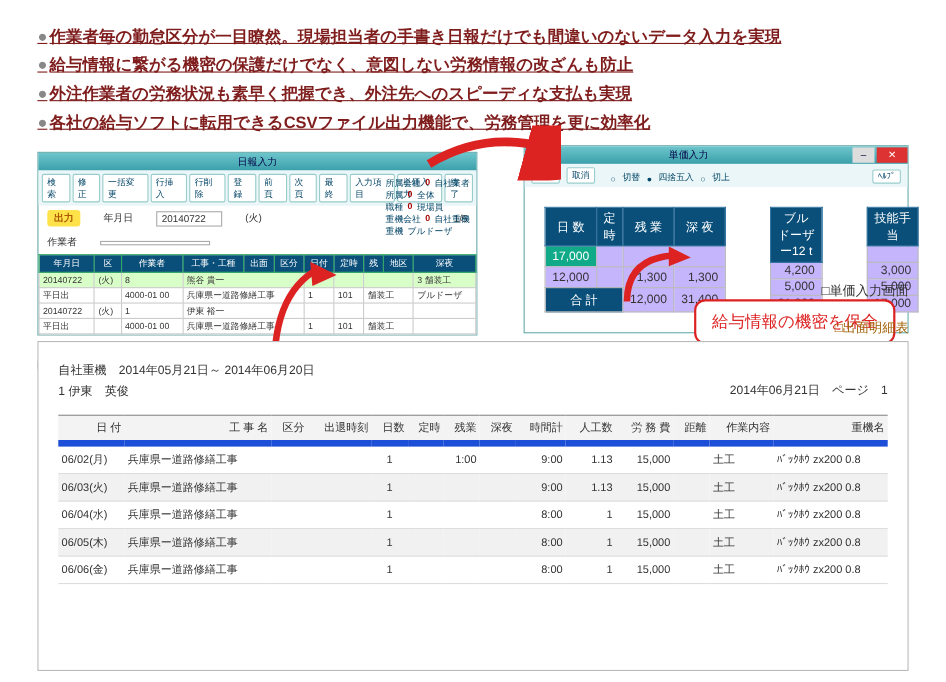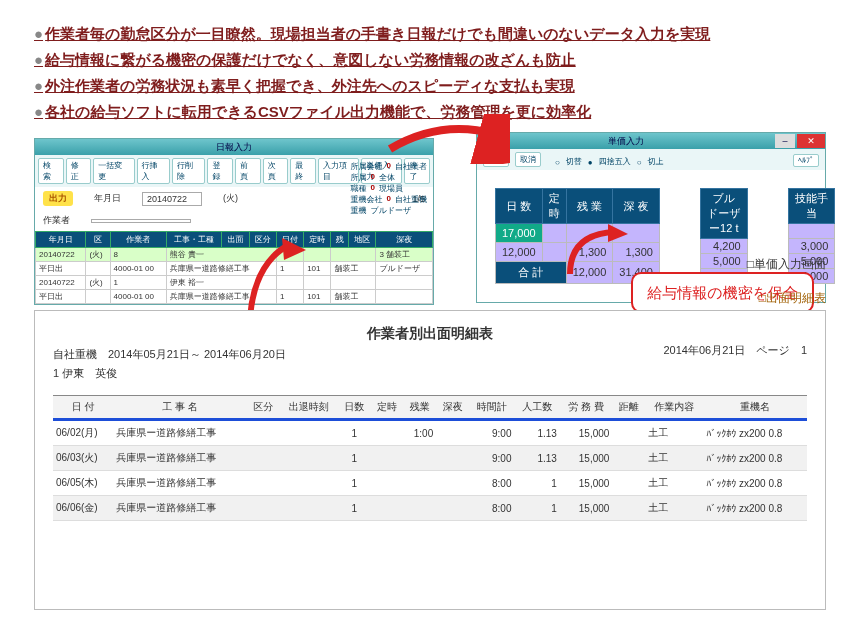--- a/index.html
+++ b/index.html
@@ -45,21 +45,21 @@
   
   .report-wrap { position: absolute; left: 34px; right: 34px; top: 310px; border: 1px solid #bbb; background: #fff; height: 300px; }
   .cap-report { position: absolute; right: 34px; top: 290px; font-size: 12px; color: #a16207; }
   .report-inner { padding: 14px 18px 0 18px; }
   .report-head { position: relative; margin-bottom: 14px; }
   .rh-title { text-align: center; font-weight: bold; font-size: 14px; }
   .rh-period { font-size: 11px; margin-top: 4px; }
   .rh-worker { font-size: 11px; margin-top: 4px; }
   .rh-date { position: absolute; right: 0; top: 18px; font-size: 11px; }
   .rtable { border-collapse: collapse; width: 100%; font-size: 10px; }
-  .rtable th { border-top: 1px solid #888; border-bottom: 3px solid #1d4ed8; padding: 4px 3px; font-weight: normal; background: #f3f3f3; color: #333; white-space: nowrap; }
+  .rtable th { border-top: 1px solid #888; border-bottom: 6px solid #1d4ed8; padding: 4px 3px; font-weight: normal; background: #f3f3f3; color: #333; white-space: nowrap; text-align: right; }
   .rtable td { border-bottom: 1px solid #ddd; padding: 5px 3px; white-space: nowrap; }
   .rtable tbody tr:nth-child(even) td { background: #f1f1f1; }
   .r-right { text-align: right; }
   .r-center { text-align: center; }
 </style>
 </head>
 <body>
 
 <div class="bullets">
   <div class="bullet">作業者毎の勤怠区分が一目瞭然。現場担当者の手書き日報だけでも間違いのないデータ入力を実現</div>
@@ -304,21 +304,20 @@
   <div class="callout co2">
     <div>給与情報の機密を保全</div>
   </div>
 </div>
 
 <div class="cap-report">□出面明細表</div>
 
 <div class="report-wrap">
   <div class="report-inner">
     <div class="report-head">
-      <div class="rh-title">作業者別出面明細表</div>
       <div class="rh-period"><span>自社重機</span>　<span>2014年05月21日～ 2014年06月20日</span></div>
       <div class="rh-worker">1 伊東　英俊</div>
       <div class="rh-date">2014年06月21日　ページ　1</div>
     </div>
     <table class="rtable">
       <thead>
           <tr id="rthead">
             <th>日 付</th>
             <th>工 事 名</th>
             <th>区分</th>
@@ -362,20 +361,36 @@
             <td class="r-right"></td>
             <td class="r-right"></td>
             <td class="r-right">9:00</td>
             <td class="r-right">1.13</td>
             <td class="r-right">15,000</td>
             <td class="r-right"></td>
             <td>土工</td>
             <td>ﾊﾞｯｸﾎｳ zx200 0.8</td>
           </tr>
           <tr>
+            <td>06/04(水)</td>
+            <td>兵庫県ー道路修繕工事</td>
+            <td class="r-center"></td>
+            <td class="r-center"></td>
+            <td class="r-center">1</td>
+            <td class="r-right"></td>
+            <td class="r-right"></td>
+            <td class="r-right"></td>
+            <td class="r-right">8:00</td>
+            <td class="r-right">1</td>
+            <td class="r-right">15,000</td>
+            <td class="r-right"></td>
+            <td>土工</td>
+            <td>ﾊﾞｯｸﾎｳ zx200 0.8</td>
+          </tr>
+          <tr>
             <td>06/05(木)</td>
             <td>兵庫県ー道路修繕工事</td>
             <td class="r-center"></td>
             <td class="r-center"></td>
             <td class="r-center">1</td>
             <td class="r-right"></td>
             <td class="r-right"></td>
             <td class="r-right"></td>
             <td class="r-right">8:00</td>
             <td class="r-right">1</td>

